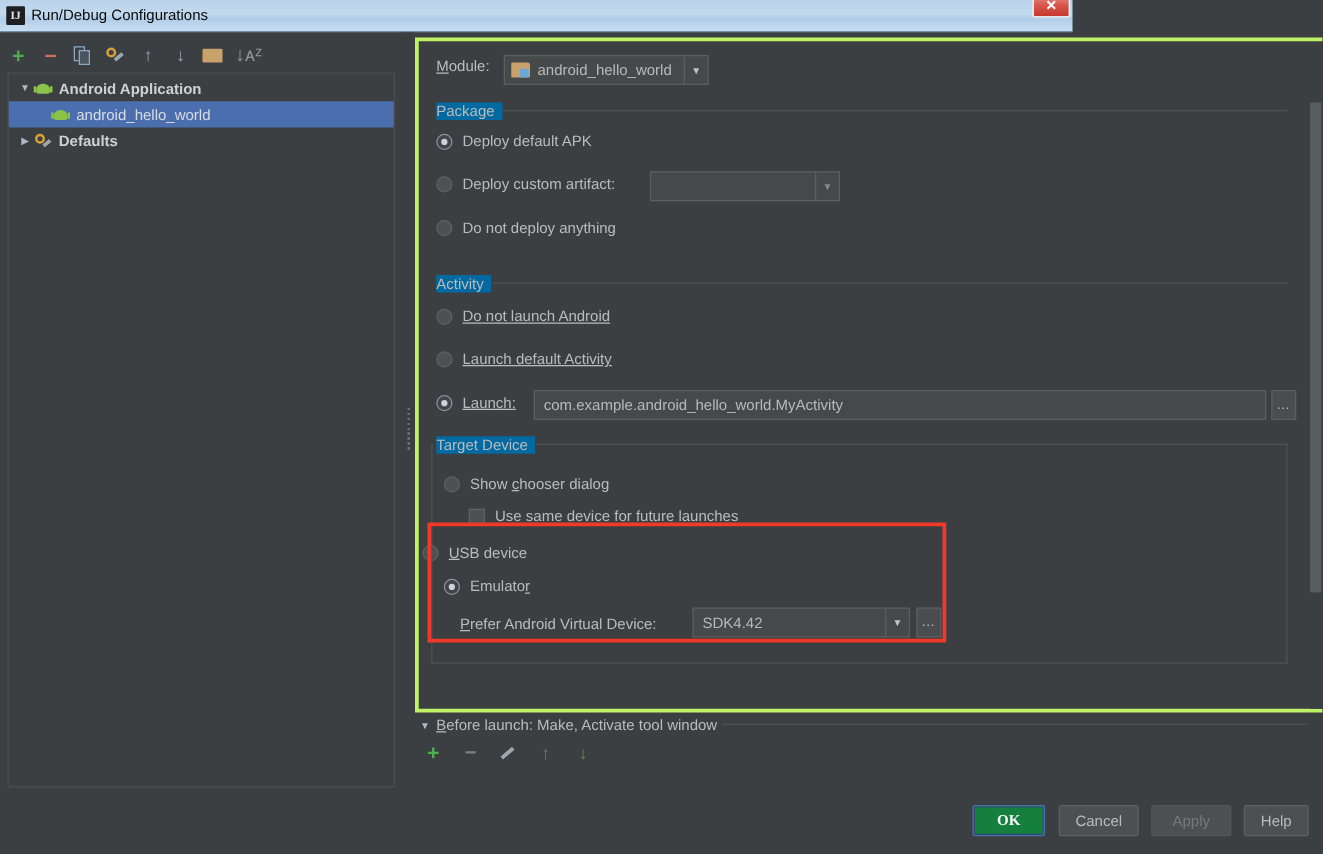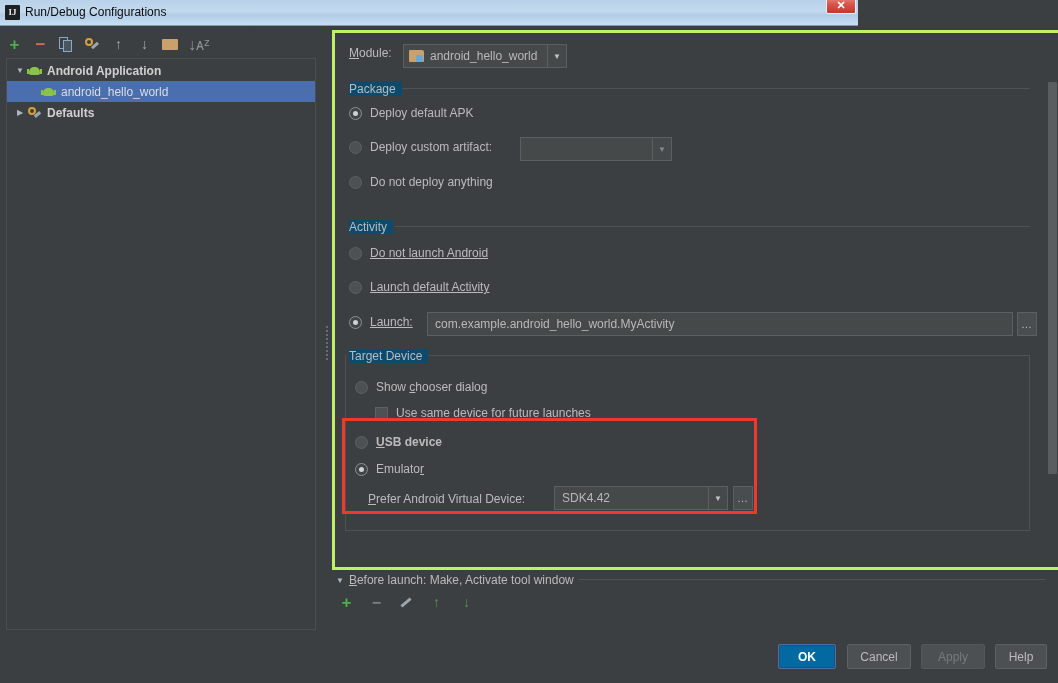--- a/index.html
+++ b/index.html
@@ -208,21 +208,21 @@
 
   .row { position: absolute; display: flex; align-items: center; }
   .lbl { font-size: 12px; color: #bbbbbb; white-space: nowrap; }
   .u { text-decoration: underline; }
 
   
   .group-title {
     position: absolute;
     font-size: 12px;
     color: #bbbbbb;
-    background: #0c4a6e;
+    background: #0369a1;
     padding-right: 6px;
     z-index: 2;
   }
   .group-line {
     position: absolute;
     height: 1px;
     background: #4f5254;
   }
 
   
@@ -379,25 +379,26 @@
     height: 25px;
     background: #4c5052;
     border: 1px solid #5e6163;
     border-radius: 2px;
     box-sizing: border-box;
     color: #bbbbbb;
     font-size: 12px;
     display: flex; align-items: center; justify-content: center;
   }
   .btn.primary {
-    background: #0369a1;
+    background: #15803d;
     border: 1px solid #4b6eaf;
     color: #ffffff;
     font-weight: bold;
     box-shadow: inset 0 0 0 1px #2e4a70;
+    font-family: Liberation Serif, serif;
   }
   .btn.disabled { color: #777a7c; border-color: #545759; }
 
   
   .ic-plus, .ic-minus { font-size: 17px; line-height: 17px; text-align: center; font-weight: bold; }
   .ic-plus { color: #4caf50; }
   .ic-minus { color: #d66a5a; }
   .ic-copy::before {
     content: "";
     position: absolute;
@@ -567,21 +568,21 @@
       <span class="radio"></span>
       <span class="lbl">Show <span class="u">c</span>hooser dialog</span>
 
     </div>
 
     <div class="row" style="left:40px; top:373px;">
       <span class="checkbox"></span>
       <span class="lbl">Use same device for future launches</span>
     </div>
 
-    <div class="row" style="left:20px; top:402px;font-weight:bold;">
+    <div class="row" style="left:3px; top:402px;">
       <span class="radio"></span>
       <span class="lbl"><span class="u">U</span>SB device</span>
 
     </div>
 
     <div class="row" style="left:20px; top:429px;">
       <span class="radio checked"></span>
       <span class="lbl">Emulato<span class="u">r</span></span>
 
     </div>

